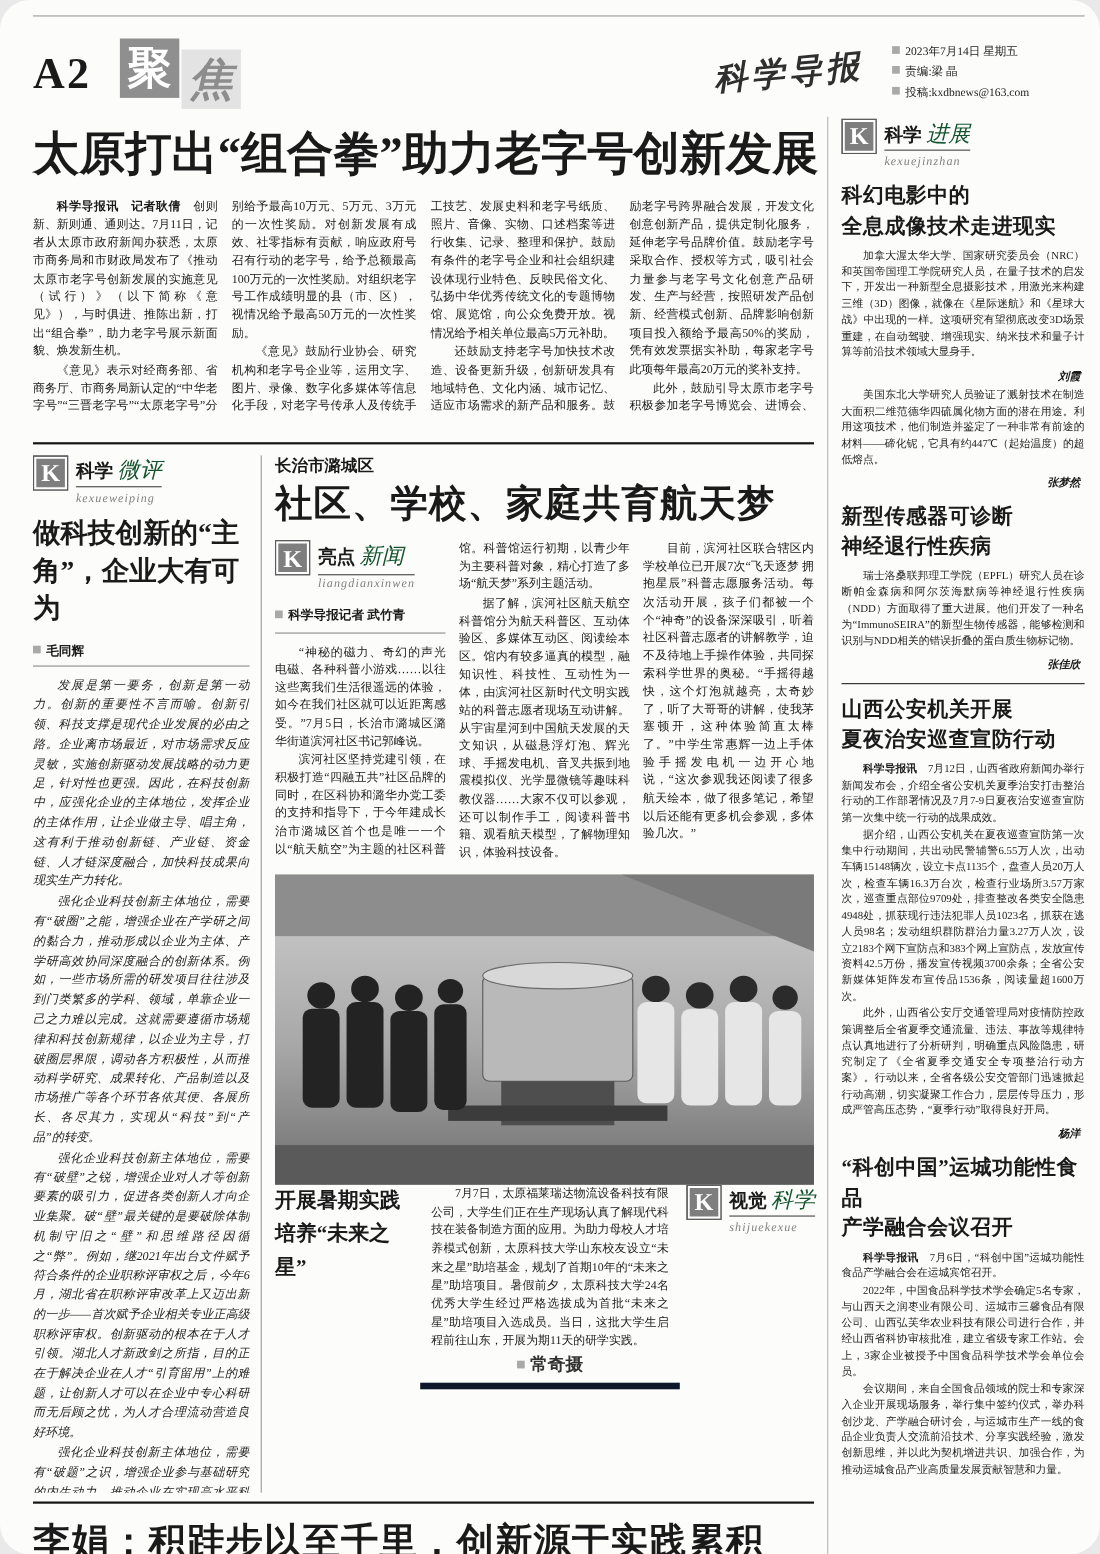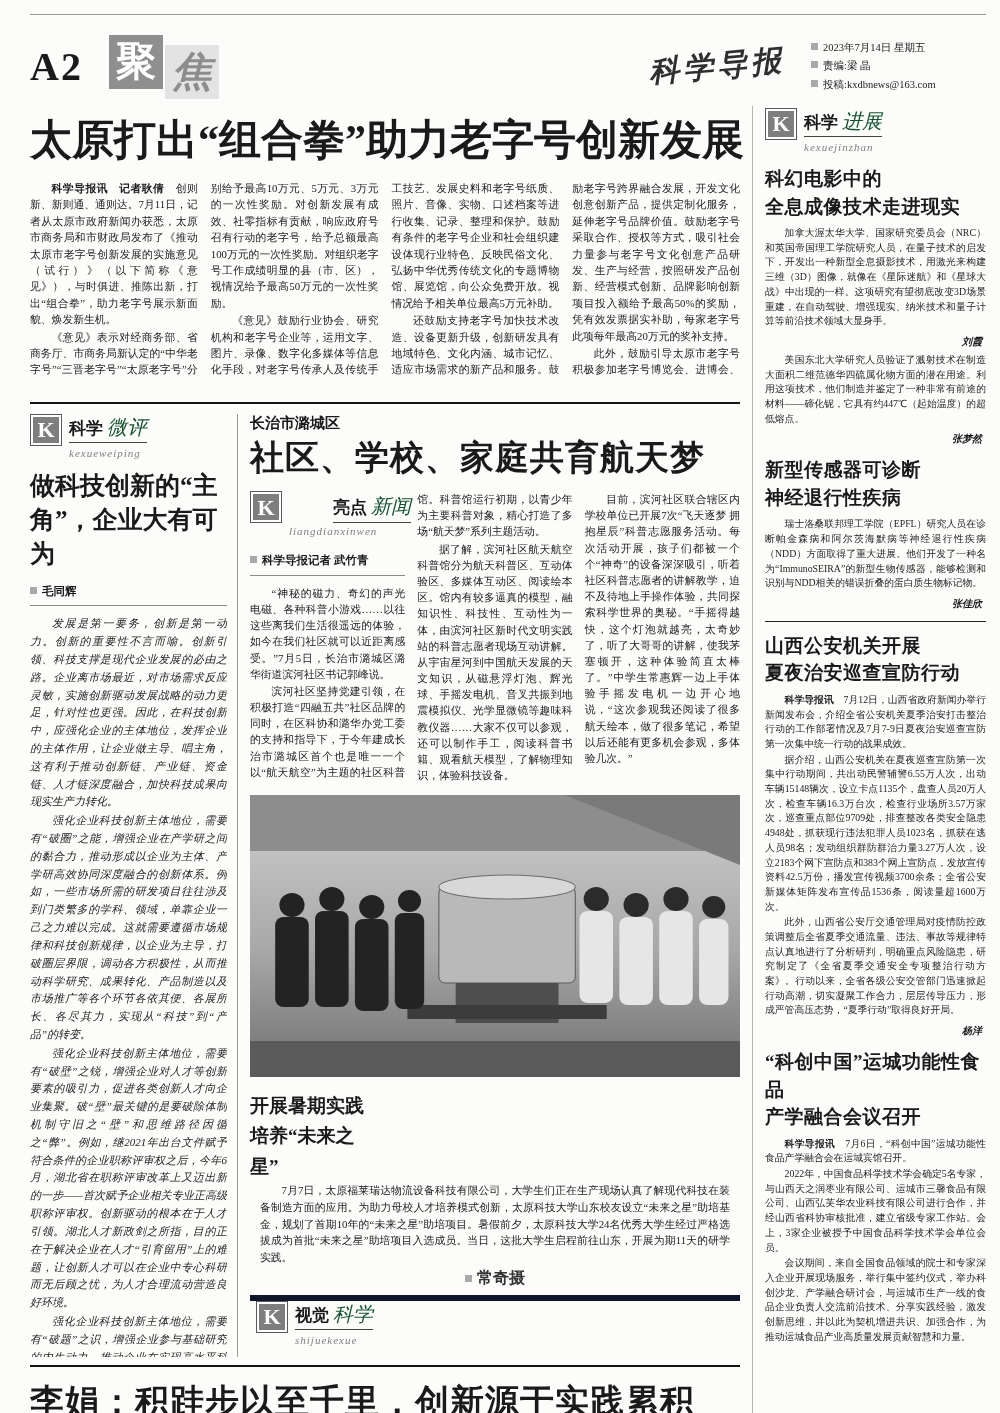--- a/index.html
+++ b/index.html
@@ -1,18 +1,18 @@
 <!DOCTYPE html>
 <html><head>
 <meta charset="utf-8">
 <style>
   *{box-sizing:border-box;margin:0;padding:0;}
   html,body{background:#e9e9e9;}
   .page{width:1000px;height:1413px;margin:0 auto;background:#fcfcfb;color:#1a1a1a;
-        font-family:"Liberation Serif",serif;overflow:hidden;padding:14px 14px 0 30px;position:relative;}
+        font-family:"Liberation Serif",serif;overflow:hidden;padding:14px 14px 0 30px;position:relative;border-radius:27px;}
   
   .hdr{border-top:1px solid #9a9a9a;padding-top:12px;display:flex;align-items:center;height:92px;}
   .pageno{font-size:40px;font-weight:900;letter-spacing:2px;}
   .fbanner{margin-left:26px;display:flex;align-items:flex-start;}
   .fbox{display:inline-flex;width:54px;height:54px;align-items:center;justify-content:center;
         font-size:40px;font-weight:900;font-family:"Liberation Serif",serif;}
   .fb1{background:#8f8f8f;color:#fff;}
   .fb2{background:#e3e3e3;color:#8d8d8d;margin-left:2px;font-style:italic;margin-top:10px;}
   .masthead{margin-left:auto;font-size:30px;font-weight:bold;font-style:italic;letter-spacing:4px;
             color:#2f2f2f;transform:rotate(-5deg);margin-right:26px;}
@@ -45,21 +45,21 @@
   .badge-pinyin{font-style:italic;color:#808080;font-size:11px;letter-spacing:1px;}
   .weiping-h{font-size:25px;font-weight:900;line-height:1.35;margin:6px 0 10px;}
   .byline{font-weight:bold;font-size:11.5px;border-bottom:1px solid #8a8a8a;padding:4px 0 6px;margin-bottom:9px;}
   .weiping-body{font-style:italic;font-size:11px;line-height:1.62;color:#222;height:742px;overflow:hidden;}
   .kicker{font-size:15px;font-weight:bold;margin-bottom:2px;}
   .mid-h{font-size:34px;font-weight:900;letter-spacing:1px;margin:2px 0 10px;white-space:nowrap;}
   .mid-body{column-count:3;column-gap:12px;height:298px;overflow:hidden;font-size:10.8px;line-height:1.5;}
   .mid-badge-block{break-inside:avoid;}
   
   .photo{width:100%;height:282px;margin-top:6px;display:block;background:#999;}
-  .cap-row{display:flex;align-items:flex-start;padding:14px 0 0;flex-direction:column;}
+  .cap-row{display:flex;align-items:flex-start;padding:0 0 0;}
   .cap-title{width:132px;font-size:19px;font-weight:900;line-height:1.6;}
   .cap-mid{flex:1;padding:0 10px;border-bottom:6px solid #0f172a;padding-bottom:6px;}
   .cap-text{font-size:10.8px;line-height:1.55;text-align:justify;text-indent:2em;}
   .credit{text-align:center;font-size:16px;margin-top:2px;font-weight:bold;color:#333;}
   .cap-badge{width:122px;padding-left:6px;}
   
   .lijuan-h{font-size:34px;font-weight:900;margin:12px 0 10px;letter-spacing:1px;white-space:nowrap;}
   
   .sb-title{font-size:19px;font-weight:800;line-height:1.45;margin:10px 0 6px;letter-spacing:0.5px;}
   .sb-body{font-size:9.8px;line-height:1.5;text-align:justify;color:#1d1d1d;}
@@ -123,21 +123,21 @@
         </section>
 
         <section class="middle">
           <div class="kicker">长治市潞城区</div>
           <h1 class="mid-h">社区、学校、家庭共育航天梦</h1>
           <div class="mid-body jtxt">
             <div class="mid-badge-block">
               <div class="badge">
                 <span class="kbox">K</span>
                 <span class="badge-right">
-                  <span class="badge-title" style="display:block;margin-left:44px;"><span class="bt-bold">亮点</span><span class="bt-script">新闻</span></span>
+                  <span class="badge-title" style="display:block;"><span class="bt-bold">亮点</span><span class="bt-script">新闻</span></span>
                   <span class="badge-pinyin">liangdianxinwen</span>
                 </span>
               </div>
               <div class="byline"><span class="sq"></span><span>科学导报记者 武竹青</span></div>
             </div>
             <div>
                 <p>“神秘的磁力、奇幻的声光电磁、各种科普小游戏……以往这些离我们生活很遥远的体验，如今在我们社区就可以近距离感受。”7月5日，长治市潞城区潞华街道滨河社区书记郭峰说。</p>
                 <p>滨河社区坚持党建引领，在积极打造“四融五共”社区品牌的同时，在区科协和潞华办党工委的支持和指导下，于今年建成长治市潞城区首个也是唯一一个以“航天航空”为主题的社区科普馆。科普馆运行初期，以青少年为主要科普对象，精心打造了多场“航天梦”系列主题活动。</p>
                 <p>据了解，滨河社区航天航空科普馆分为航天科普区、互动体验区、多媒体互动区、阅读绘本区。馆内有较多逼真的模型，融知识性、科技性、互动性为一体，由滨河社区新时代文明实践站的科普志愿者现场互动讲解。从宇宙星河到中国航天发展的天文知识，从磁悬浮灯泡、辉光球、手摇发电机、音叉共振到地震模拟仪、光学显微镜等趣味科教仪器……大家不仅可以参观，还可以制作手工，阅读科普书籍、观看航天模型，了解物理知识，体验科技设备。</p>
                 <p>目前，滨河社区联合辖区内学校单位已开展7次“飞天逐梦 拥抱星辰”科普志愿服务活动。每次活动开展，孩子们都被一个个“神奇”的设备深深吸引，听着社区科普志愿者的讲解教学，迫不及待地上手操作体验，共同探索科学世界的奥秘。“手摇得越快，这个灯泡就越亮，太奇妙了，听了大哥哥的讲解，使我茅塞顿开，这种体验简直太棒了。”中学生常惠辉一边上手体验手摇发电机一边开心地说，“这次参观我还阅读了很多航天绘本，做了很多笔记，希望以后还能有更多机会参观，多体验几次。”</p>

